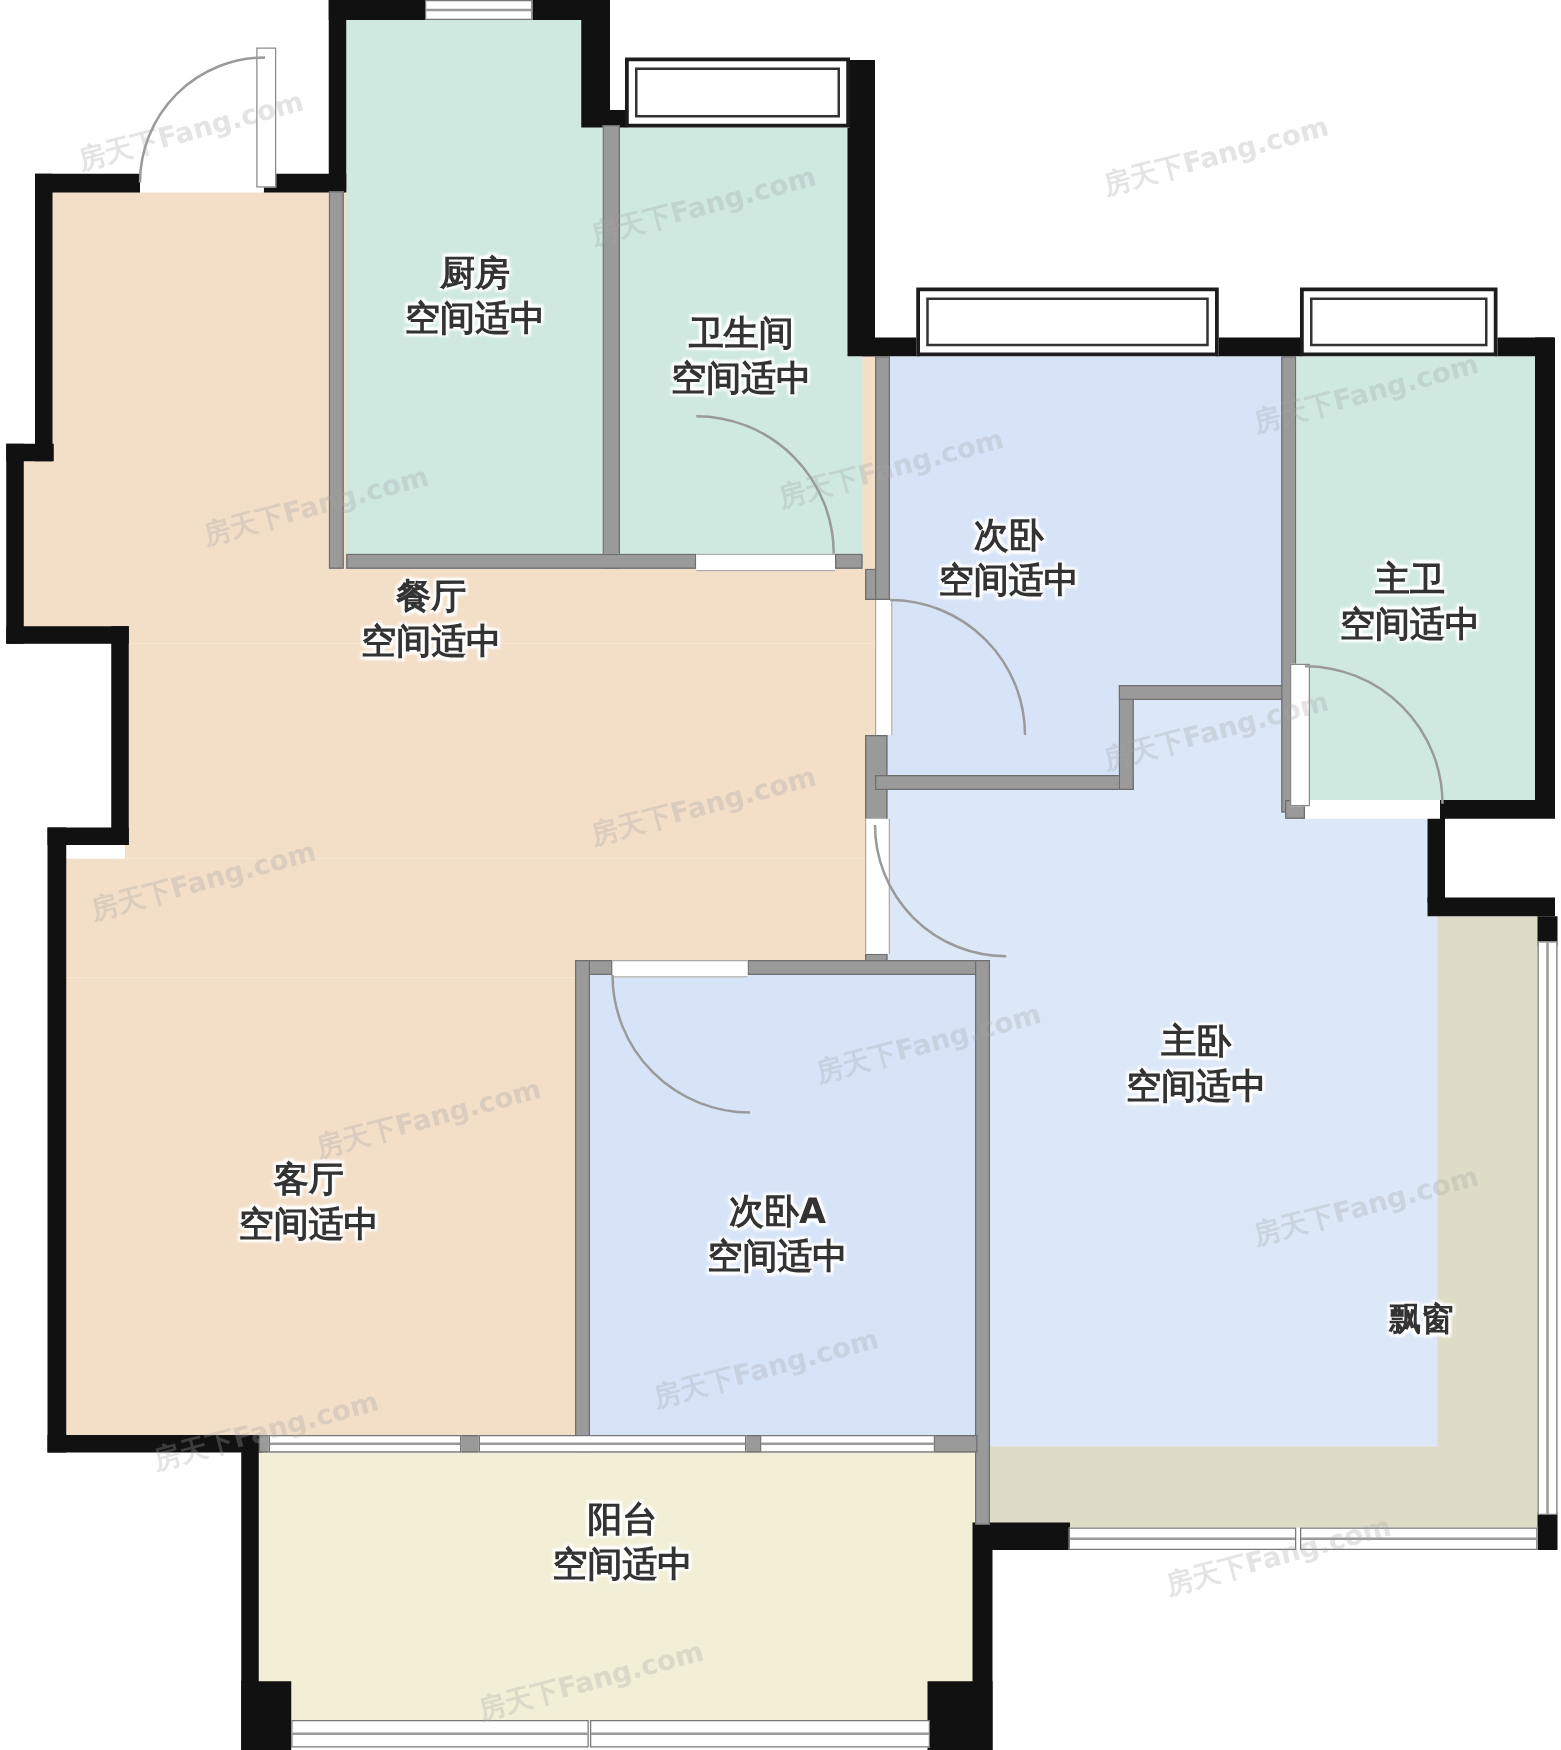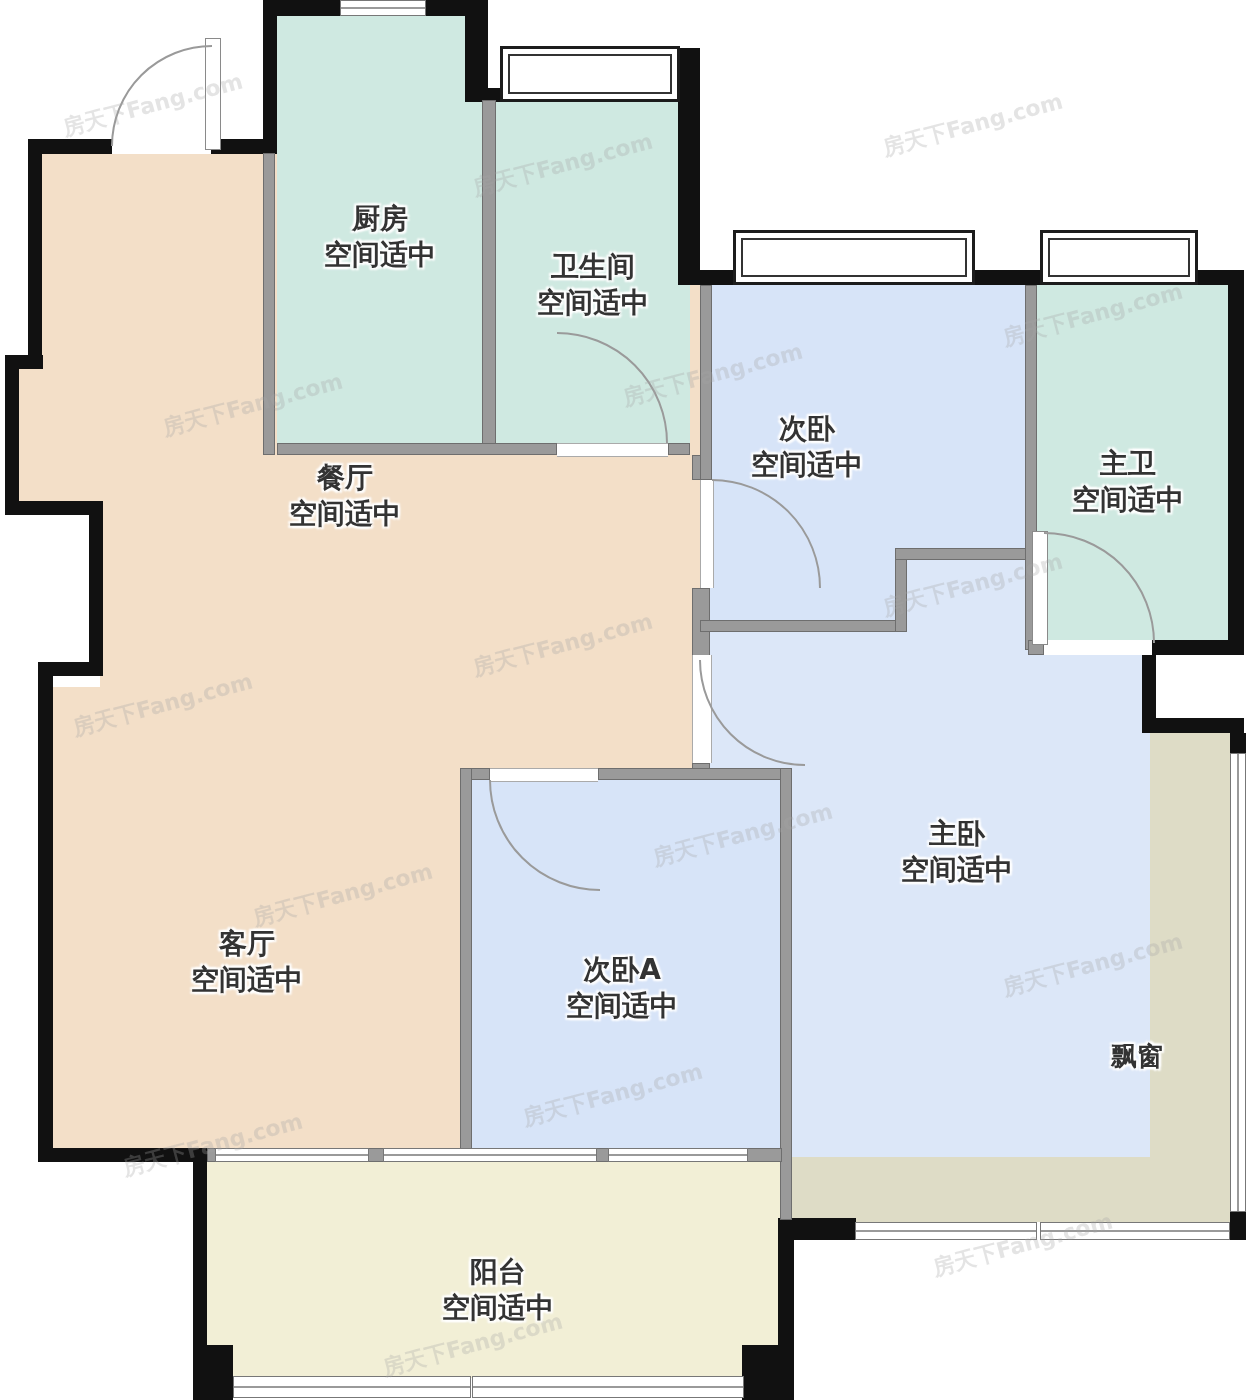--- a/index.html
+++ b/index.html
@@ -177,21 +177,21 @@
     <div>空间适中</div>
   </div>
   <div class="room-label" style="left:622px;top:988px">
     <div>次卧A</div>
     <div>空间适中</div>
   </div>
   <div class="room-label" style="left:957px;top:852px">
     <div>主卧</div>
     <div>空间适中</div>
   </div>
-  <div class="room-label" style="left:498px;top:1290px">
+  <div class="room-label" style="left:498px;top:1234px">
     <div>阳台</div>
     <div>空间适中</div>
   </div>
   <div class="room-label small-label" style="left:1137px;top:1057px">
     <div>飘窗</div>
   </div>
 
 </div>
 
 </body></html>

